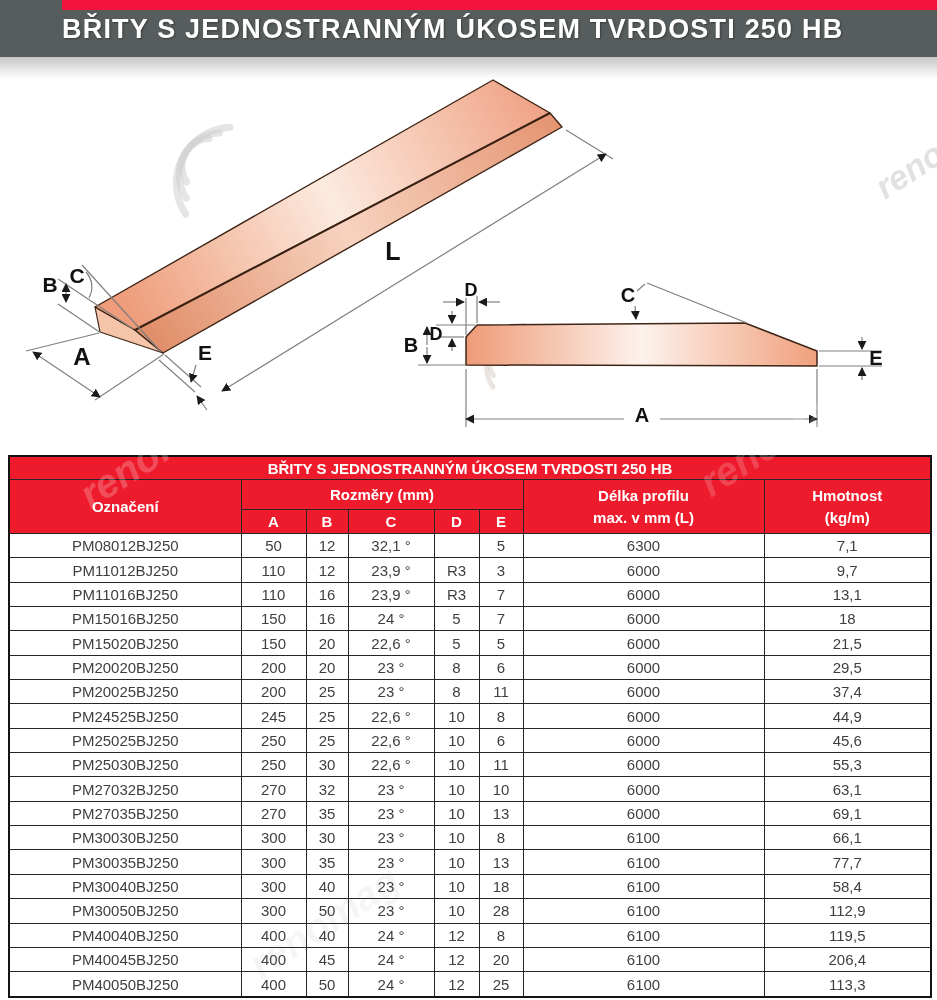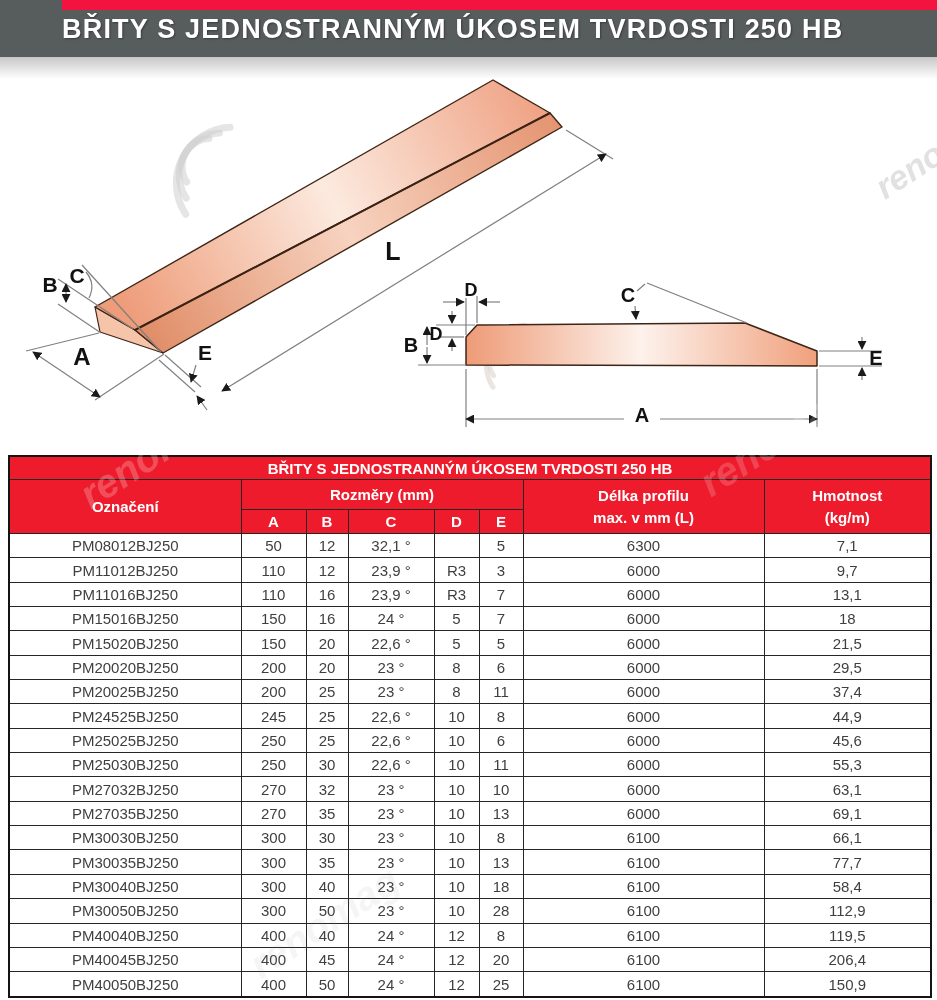--- a/index.html
+++ b/index.html
@@ -386,21 +386,21 @@
           <td>206,4</td>
         </tr>
         <tr>
           <td>PM40050BJ250</td>
           <td>400</td>
           <td>50</td>
           <td>24 °</td>
           <td>12</td>
           <td>25</td>
           <td>6100</td>
-          <td>150,9</td>
+          <td>113,3</td>
         </tr>
       </tbody>
   </table>
 
   <div class="wm wm1">renomag</div>
   <div class="wm wm2">renomag</div>
   <div class="wm wm3">renomag</div>
 
 </div>
 

